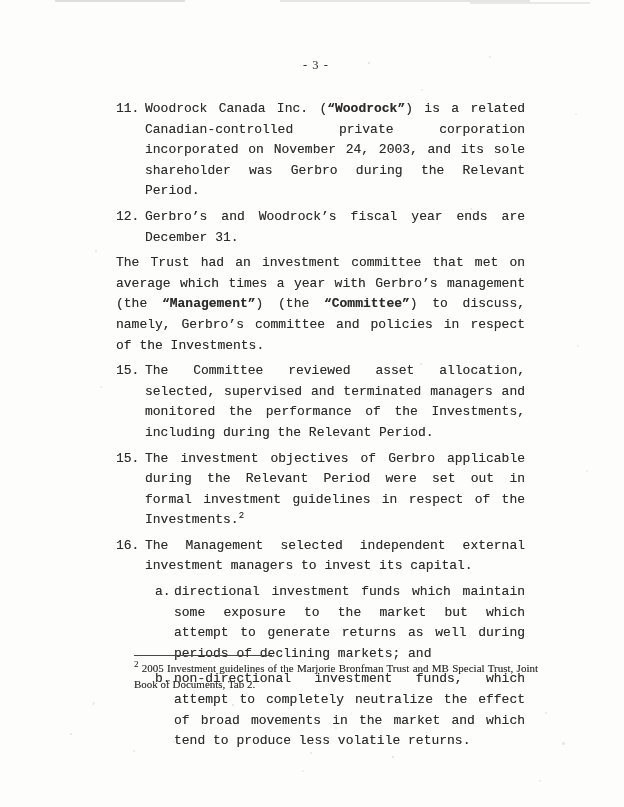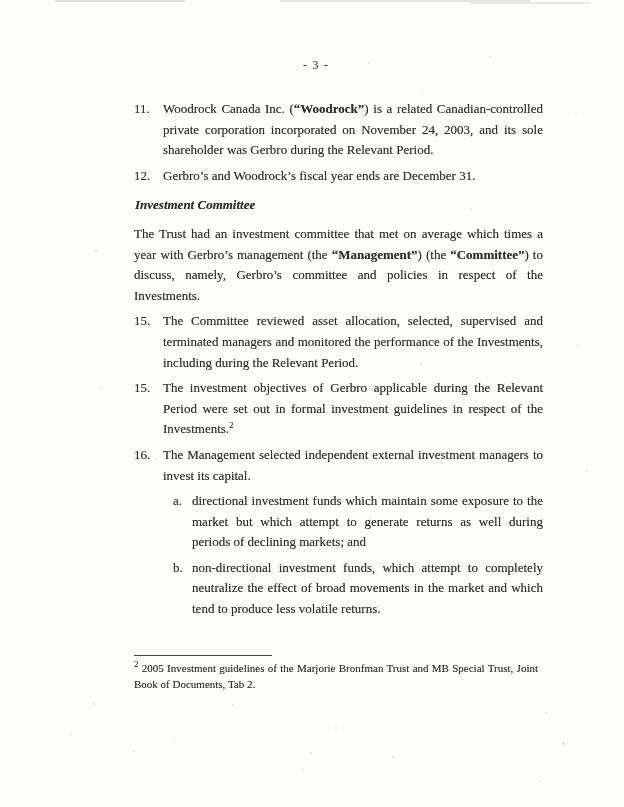--- a/index.html
+++ b/index.html
@@ -24,25 +24,26 @@
     left: 0;
     width: 632px; 
     text-align: center;
     font-size: 12.5px;
     letter-spacing: 1px;
     color: #2e2c29;
   }
   .doc-body {
     position: absolute;
     top: 99px;
-    left: 134px;
+    left: 116px;
     width: 409px;
     font-size: 13px;
     line-height: 20.6px;
     text-shadow: 0 0 0.4px rgba(40, 38, 35, 0.45);
+    font-family: Liberation Mono, monospace;
   }
   .item {
     display: flex;
     margin: 0 0 5px 0;
   }
   .item .num {
     flex: none;
     width: 29px;
   }
   .item .txt {
@@ -107,21 +108,20 @@
 
   <div class="doc-body">
       <div class="item">
         <span class="num">11.</span>
         <span class="txt"><span>Woodrock Canada Inc. (</span><span style="font-weight: bold;">“Woodrock”</span><span>) is a related Canadian-controlled private corporation incorporated on November 24, 2003, and its sole shareholder was Gerbro during the Relevant Period.</span></span>
       </div>
       <div class="item">
         <span class="num">12.</span>
         <span class="txt"><span>Gerbro’s and Woodrock’s fiscal year ends are December 31.</span></span>
       </div>
-      <div class="heading">Investment Committee</div>
       <div class="item">
         <span class="txt"><span>The Trust had an investment committee that met on average which times a year with Gerbro’s management (the </span><span style="font-weight: bold;">“Management”</span><span>) (the </span><span style="font-weight: bold;">“Committee”</span><span>) to discuss, namely, Gerbro’s committee and policies in respect of the Investments.</span></span>
       </div>
       <div class="item">
         <span class="num">15.</span>
         <span class="txt"><span>The Committee reviewed asset allocation, selected, supervised and terminated managers and monitored the performance of the Investments, including during the Relevant Period.</span></span>
       </div>
       <div class="item">
         <span class="num">15.</span>
         <span class="txt"><span>The investment objectives of Gerbro applicable during the Relevant Period were set out in formal investment guidelines in respect of the Investments.</span><sup>2</sup></span>

